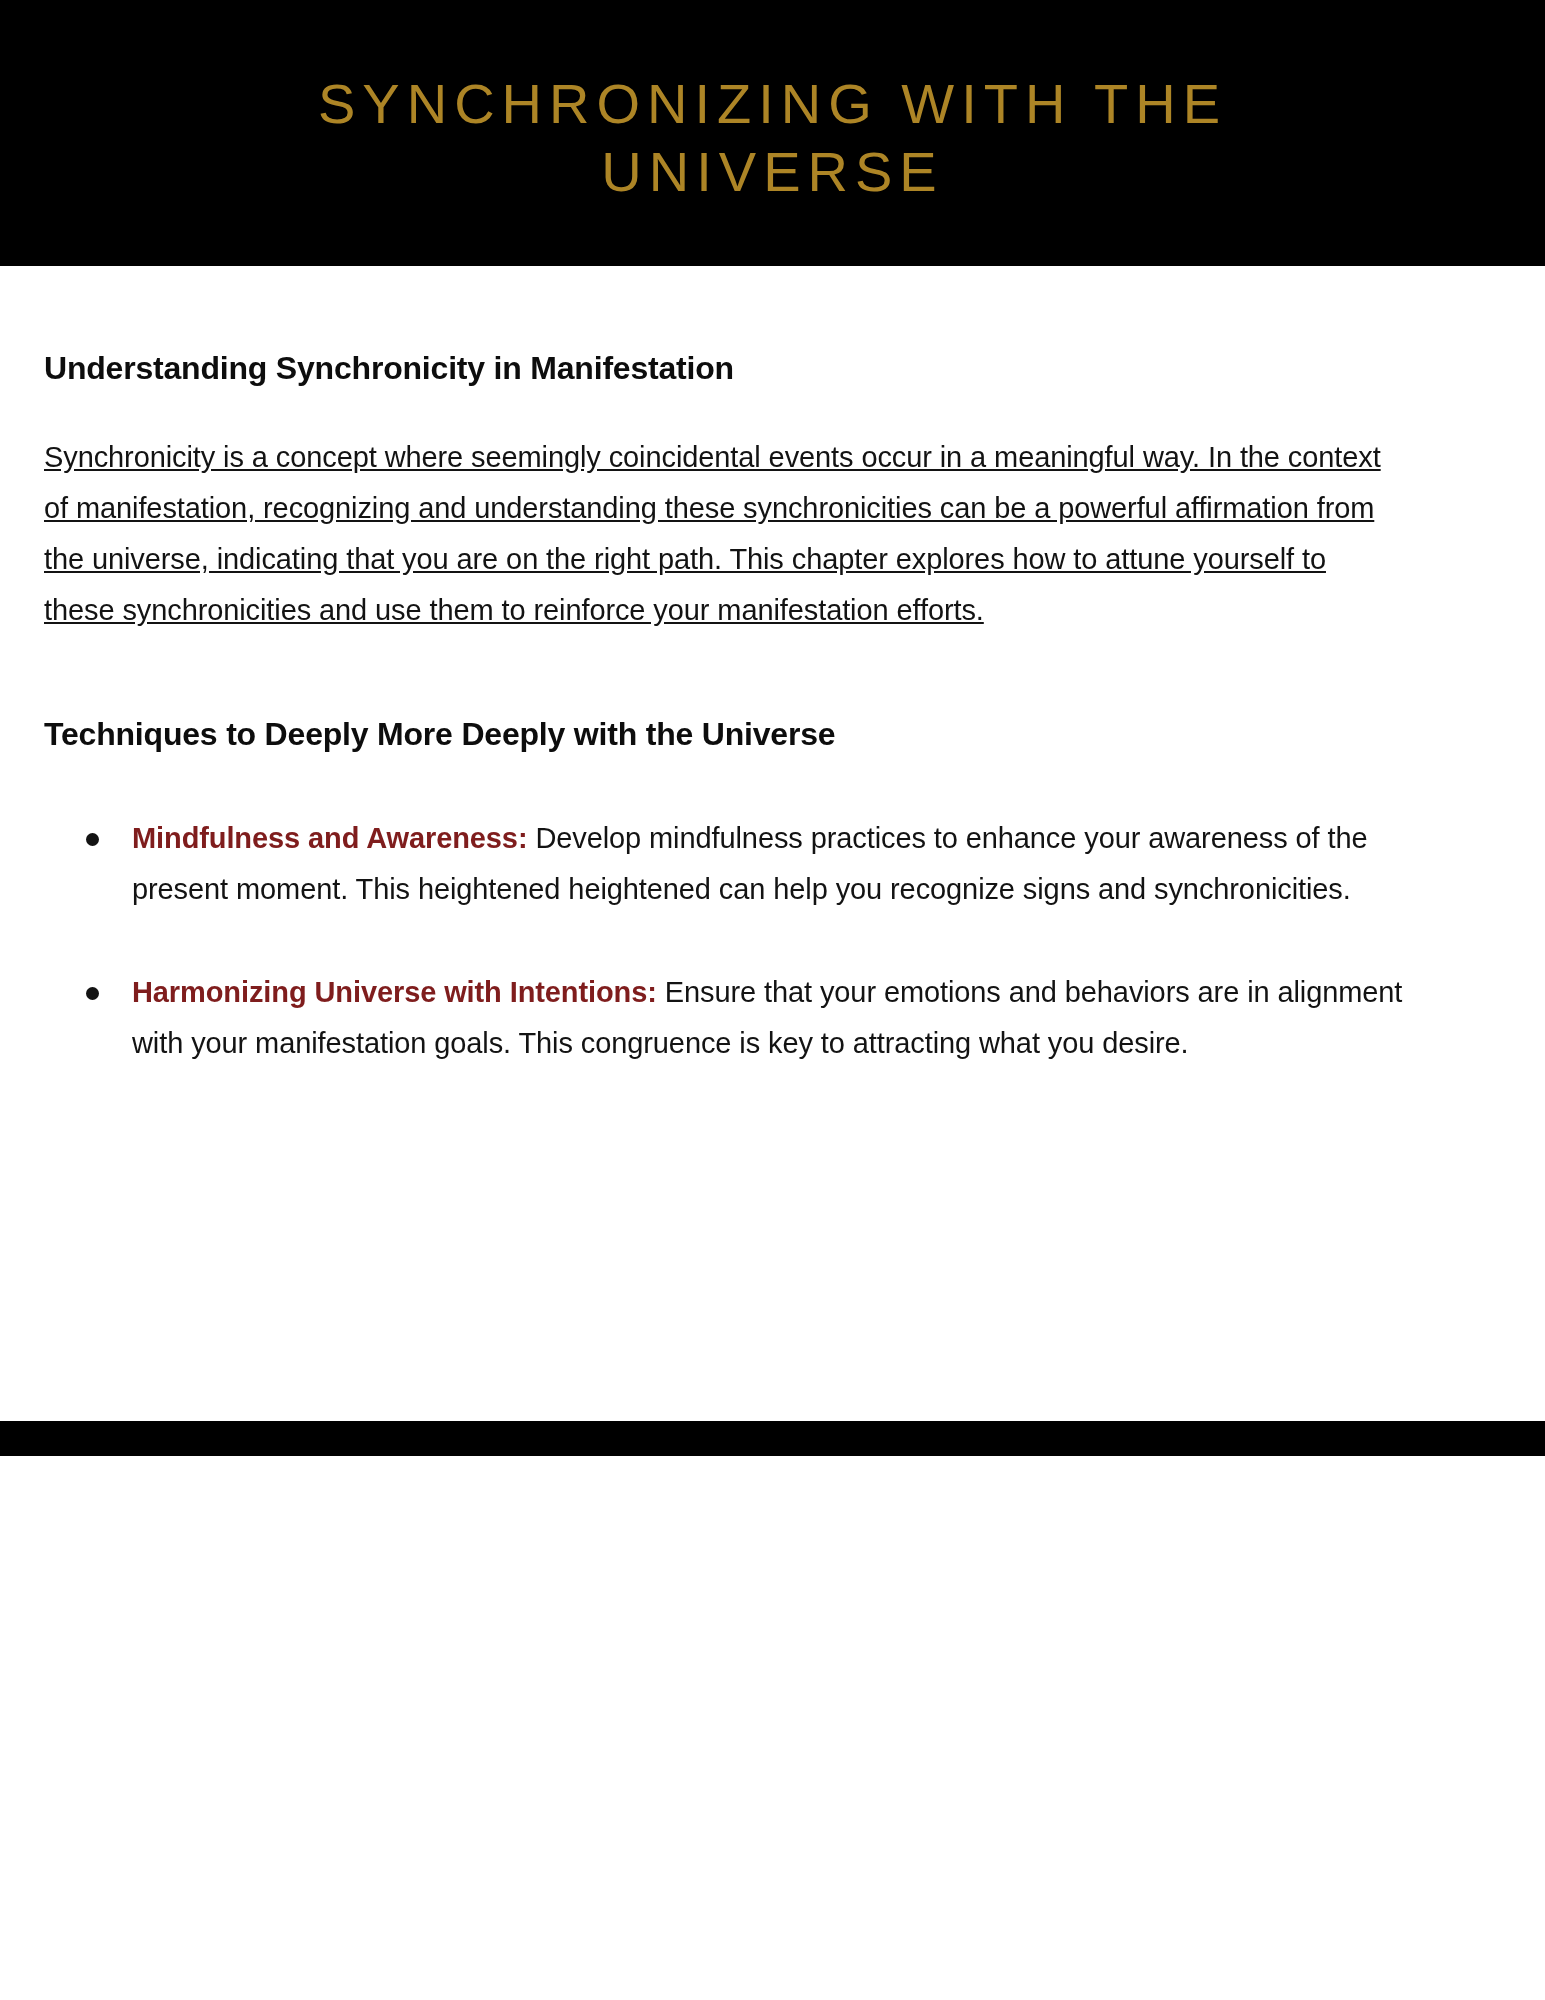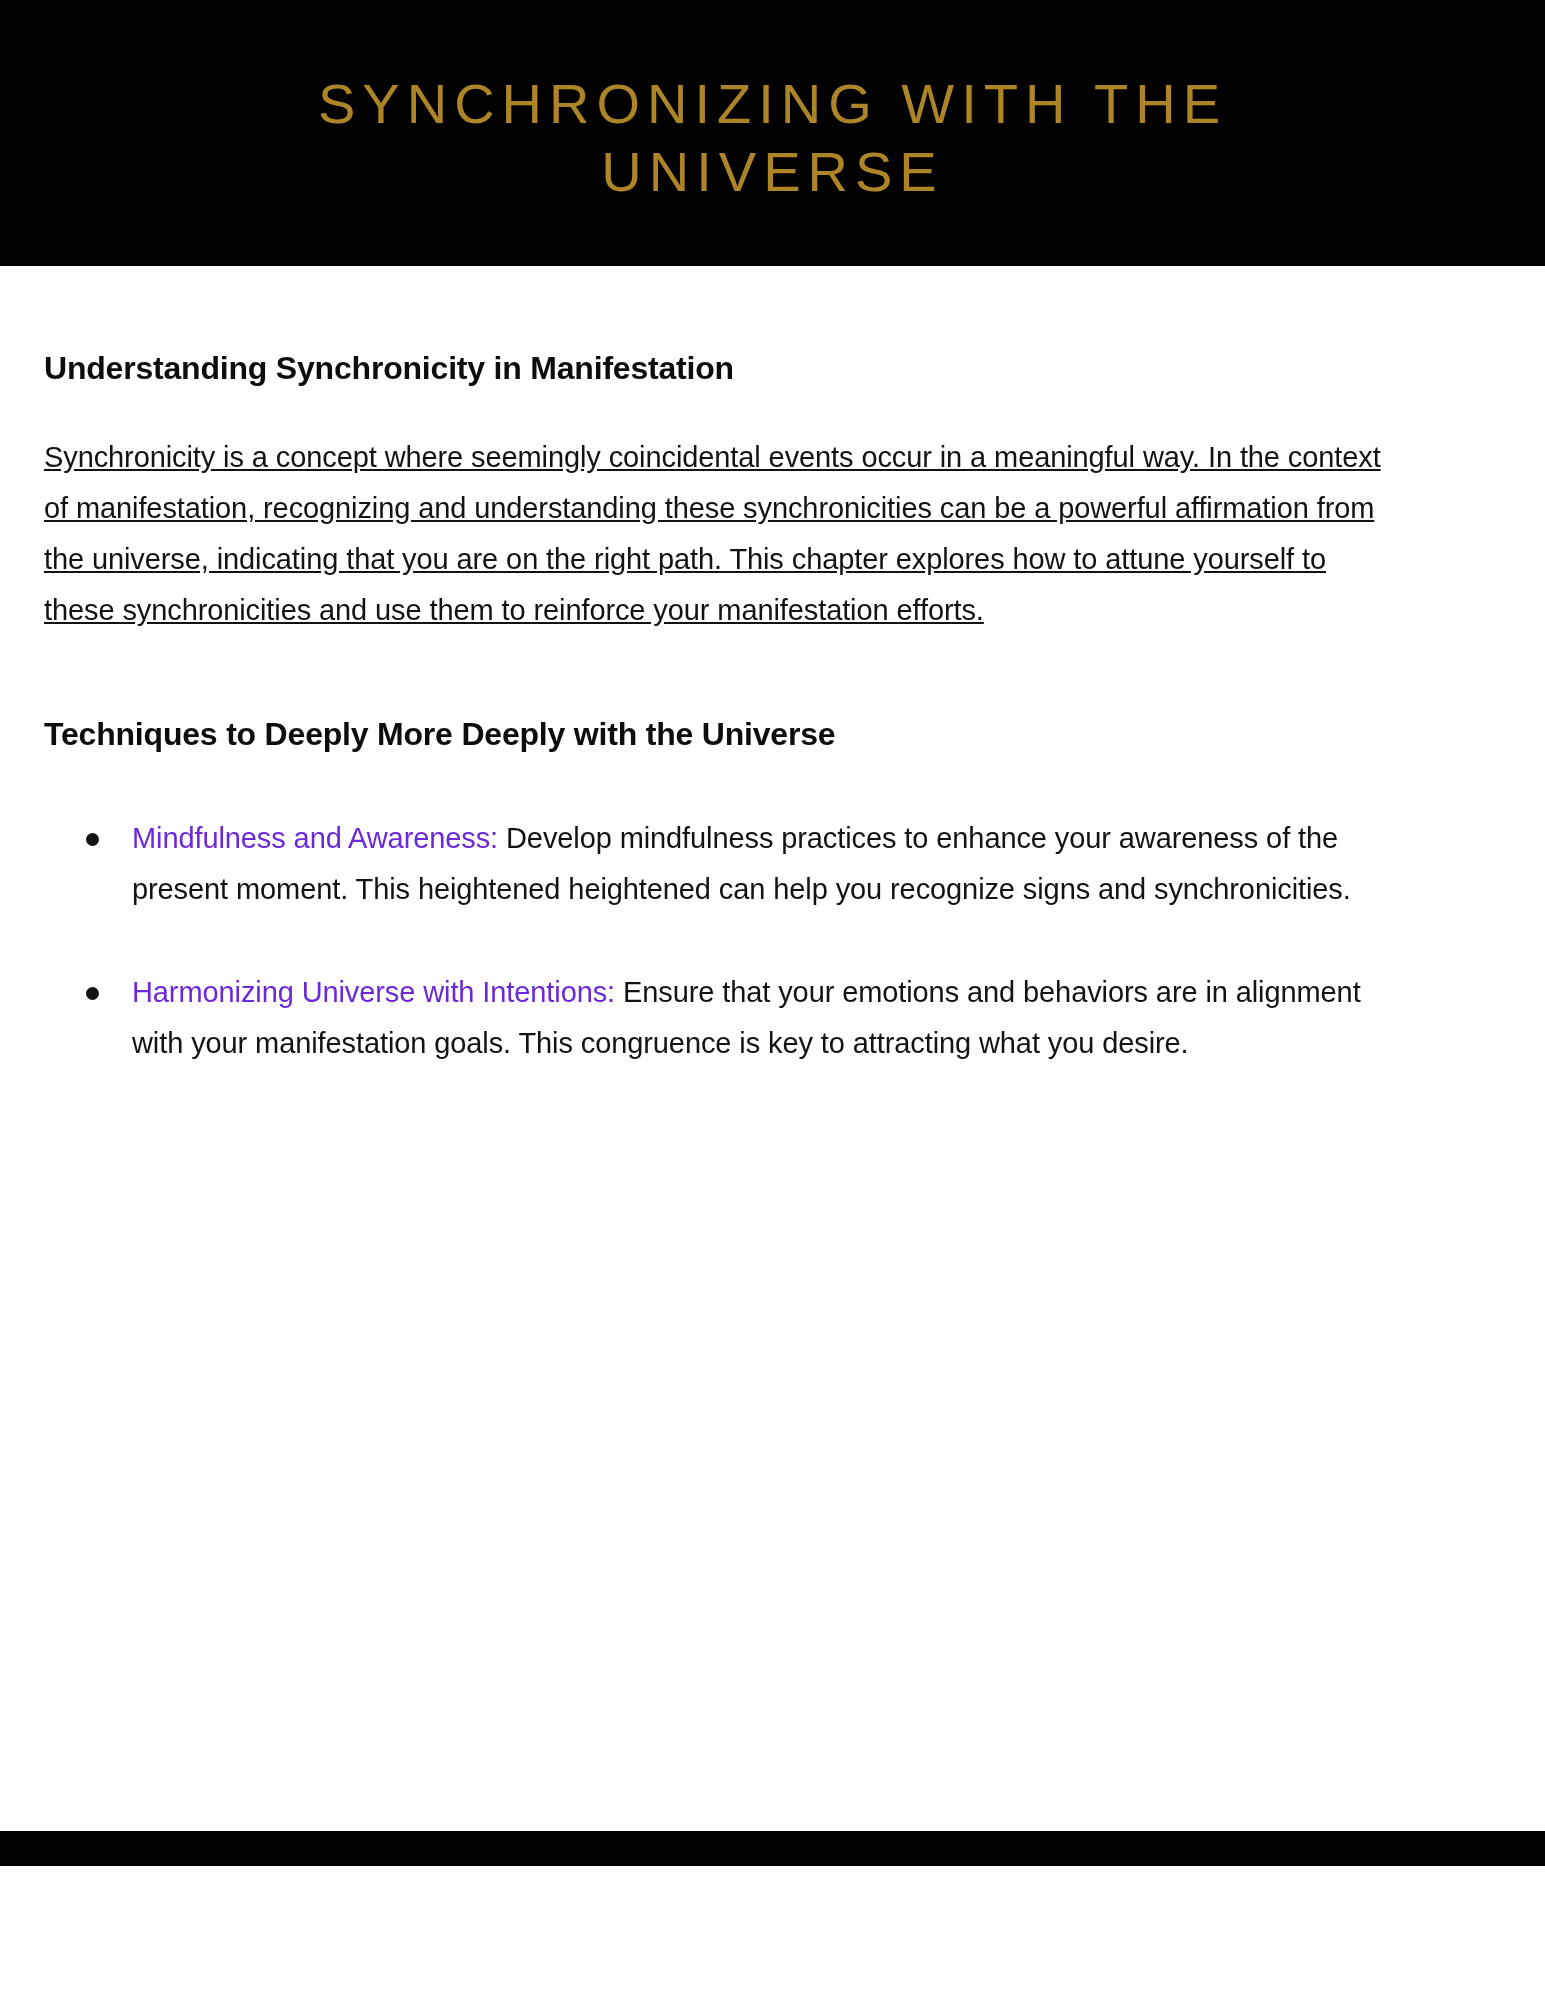--- a/index.html
+++ b/index.html
@@ -11,21 +11,21 @@
 
   body {
     background: #ffffff;
     font-family: "Liberation Sans", sans-serif;
     position: relative;
     overflow: hidden;
   }
 
   .page {
     width: 1545px;
-    height: 1866px;
+    height: 1456px;
     position: relative;
     background: #ffffff;
     display: flex;
     flex-direction: column;
   }
 
   
   .header-banner {
     width: 100%;
     height: 266px;
@@ -109,22 +109,22 @@
     left: 12px;
     top: 0;
     width: 13px;
     height: 13px;
     border-radius: 50%;
     background: #131313;
     margin-top: 20px;
   }
 
   .bullet-lead {
-    font-weight: normal;
-    color: #6d28d9;
+    font-weight: bold;
+    color: #7f1d1d;
   }
 
   
   .footer-bar {
     width: 100%;
     height: 35px;
     background: #000000;
     flex: 0 0 35px;
   }
 </style>

